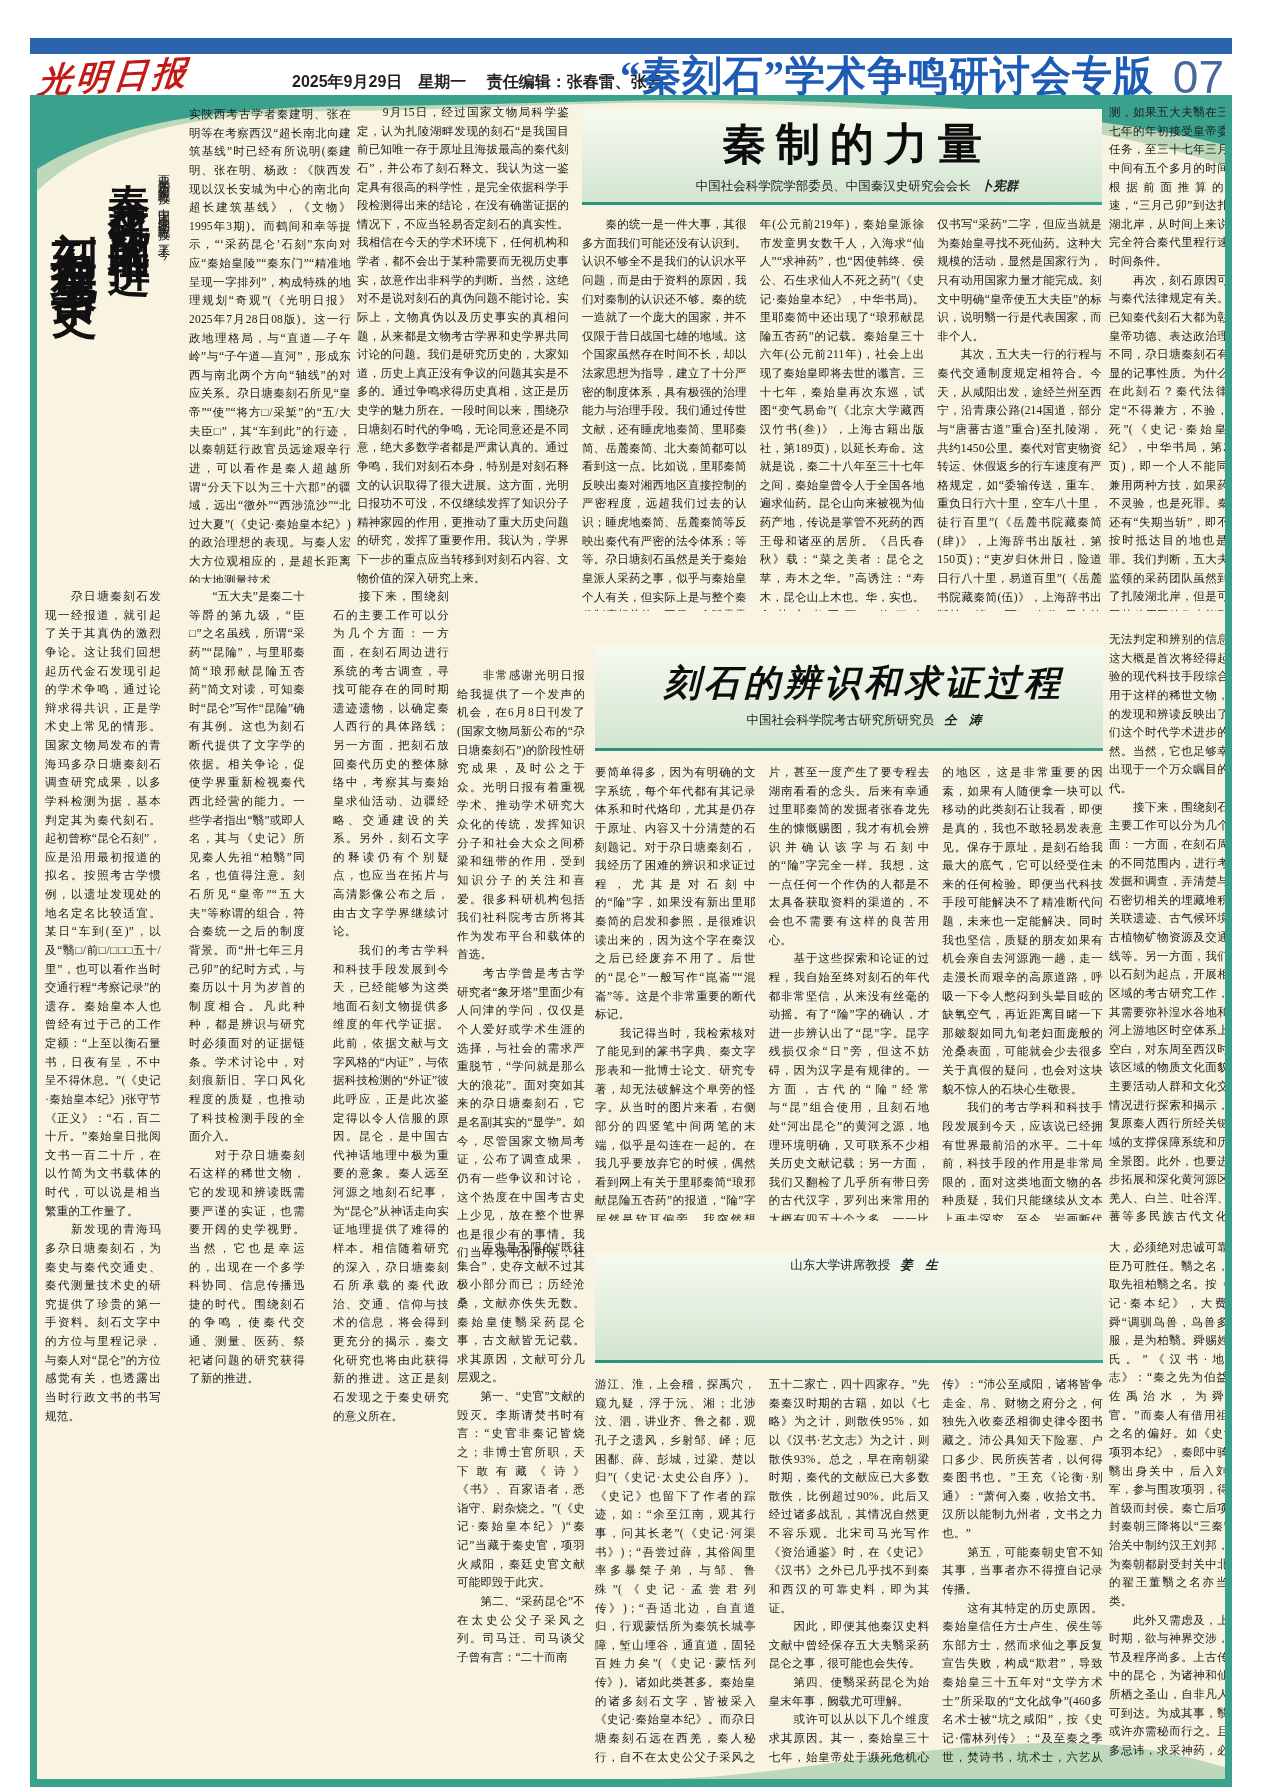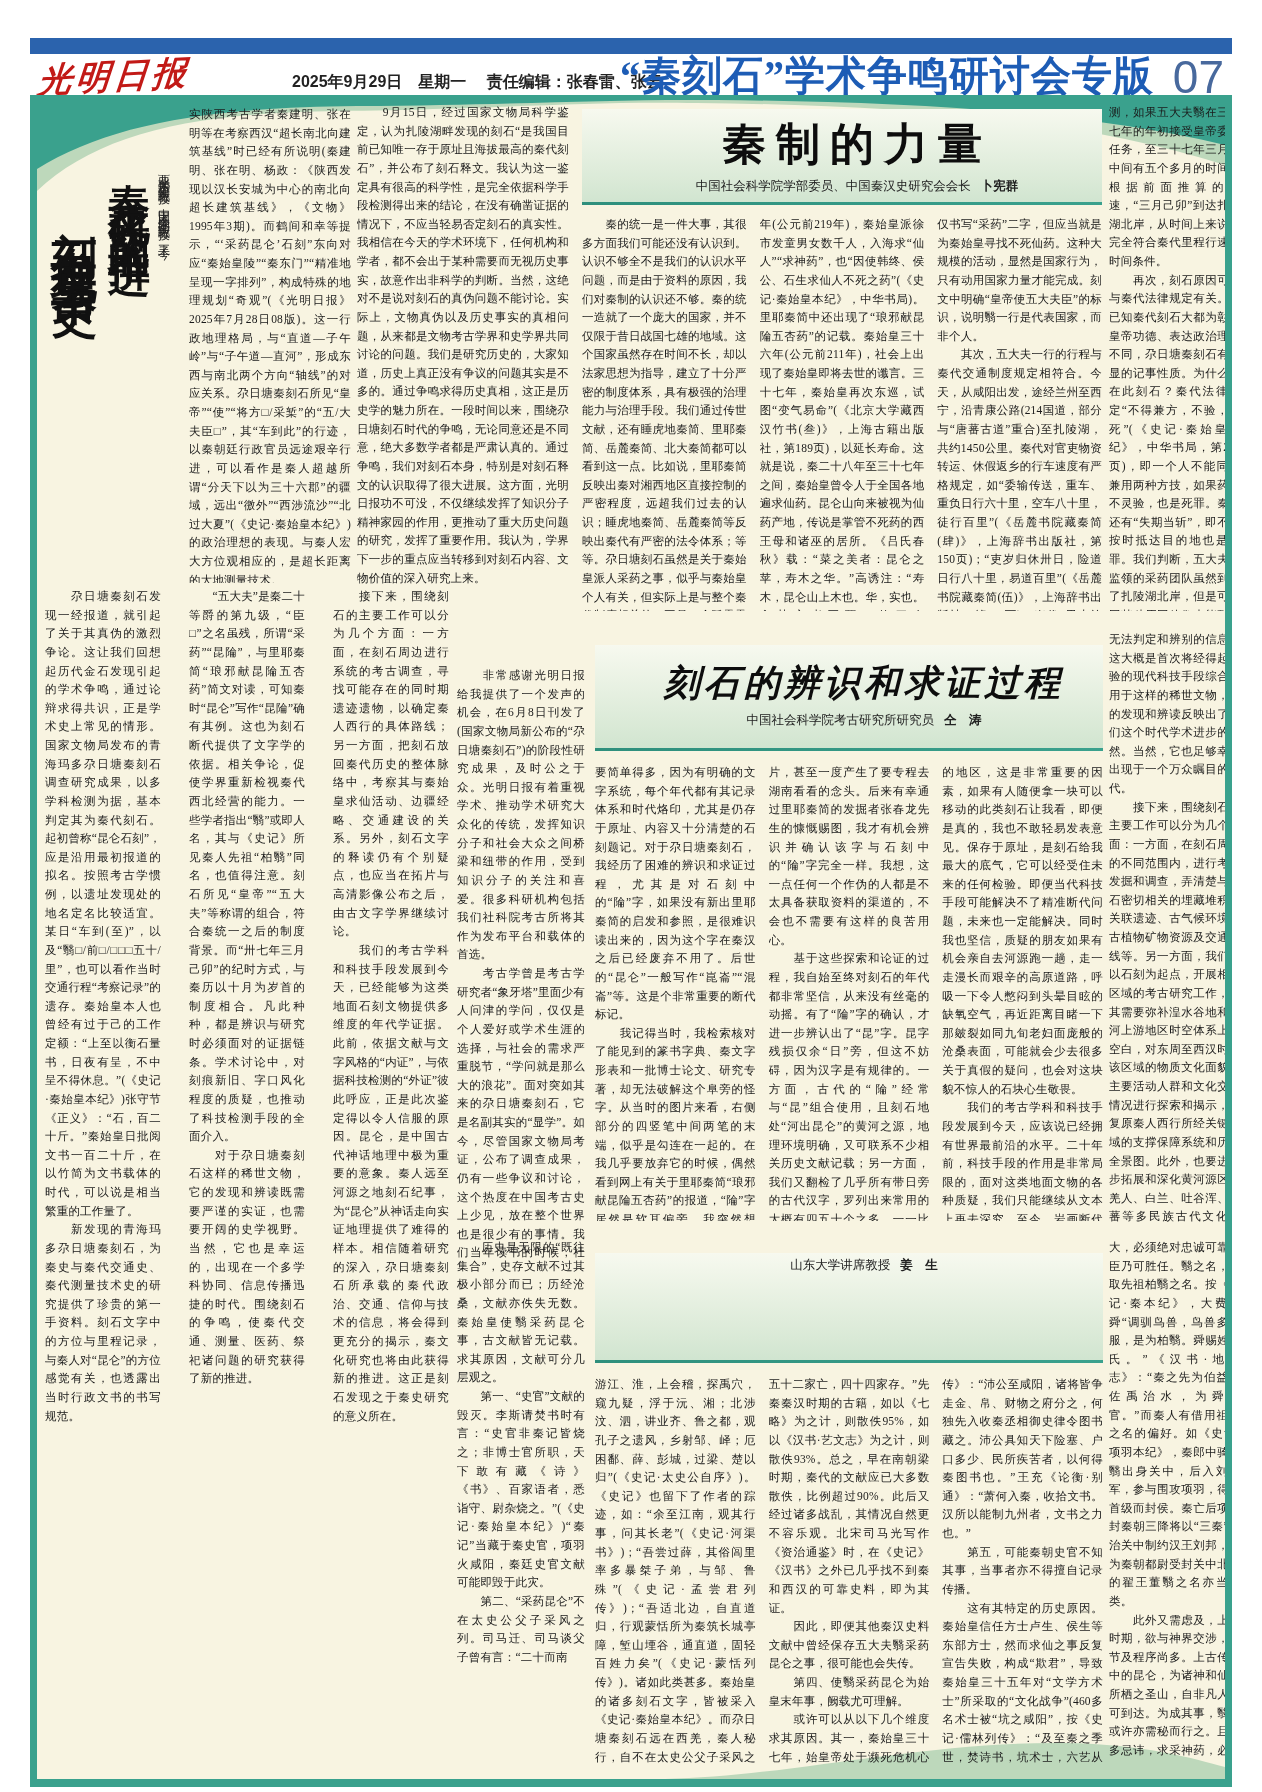--- a/index.html
+++ b/index.html
@@ -24,21 +24,21 @@
   .wave-bottom{position:absolute;right:0;bottom:0;width:560px;height:46px;pointer-events:none;}
   
   .coltext{position:absolute;font-size:11.5px;line-height:1.62;text-align:justify;
            overflow:hidden;white-space:pre-line;letter-spacing:.2px;}
   .vtitle{position:absolute;writing-mode:vertical-rl;font-weight:900;color:#111;letter-spacing:10px;}
   .vbyline{position:absolute;writing-mode:vertical-rl;font-size:12px;letter-spacing:2px;color:#222;}
   .band{position:absolute;background:linear-gradient(180deg,#f7f9ef 0%,#d9e9d6 78%,#cfe4cf 100%);
         text-align:center;box-sizing:border-box;padding-left:30px;}
   .band h2{margin:6px 0 2px 0;font-weight:900;color:#0d0d0d;}
   .band .by{font-size:12.5px;color:#222;margin-top:4px;}
-  .band .by b{margin-left:10px;}
+  .band .by b{margin-left:10px;font-style:italic;}
   .band-rule{position:absolute;left:0;bottom:0;width:100%;height:3px;
              background:linear-gradient(90deg,#2e8f7c,#3aa18d);}
   .flexcols{position:absolute;display:flex;gap:13px;}
   .flexcols .fc{flex:1;overflow:hidden;font-size:11.5px;line-height:1.62;text-align:justify;
                 white-space:pre-line;letter-spacing:.2px;}
 </style>
 </head>
 <body>
 
 <div class="page">

